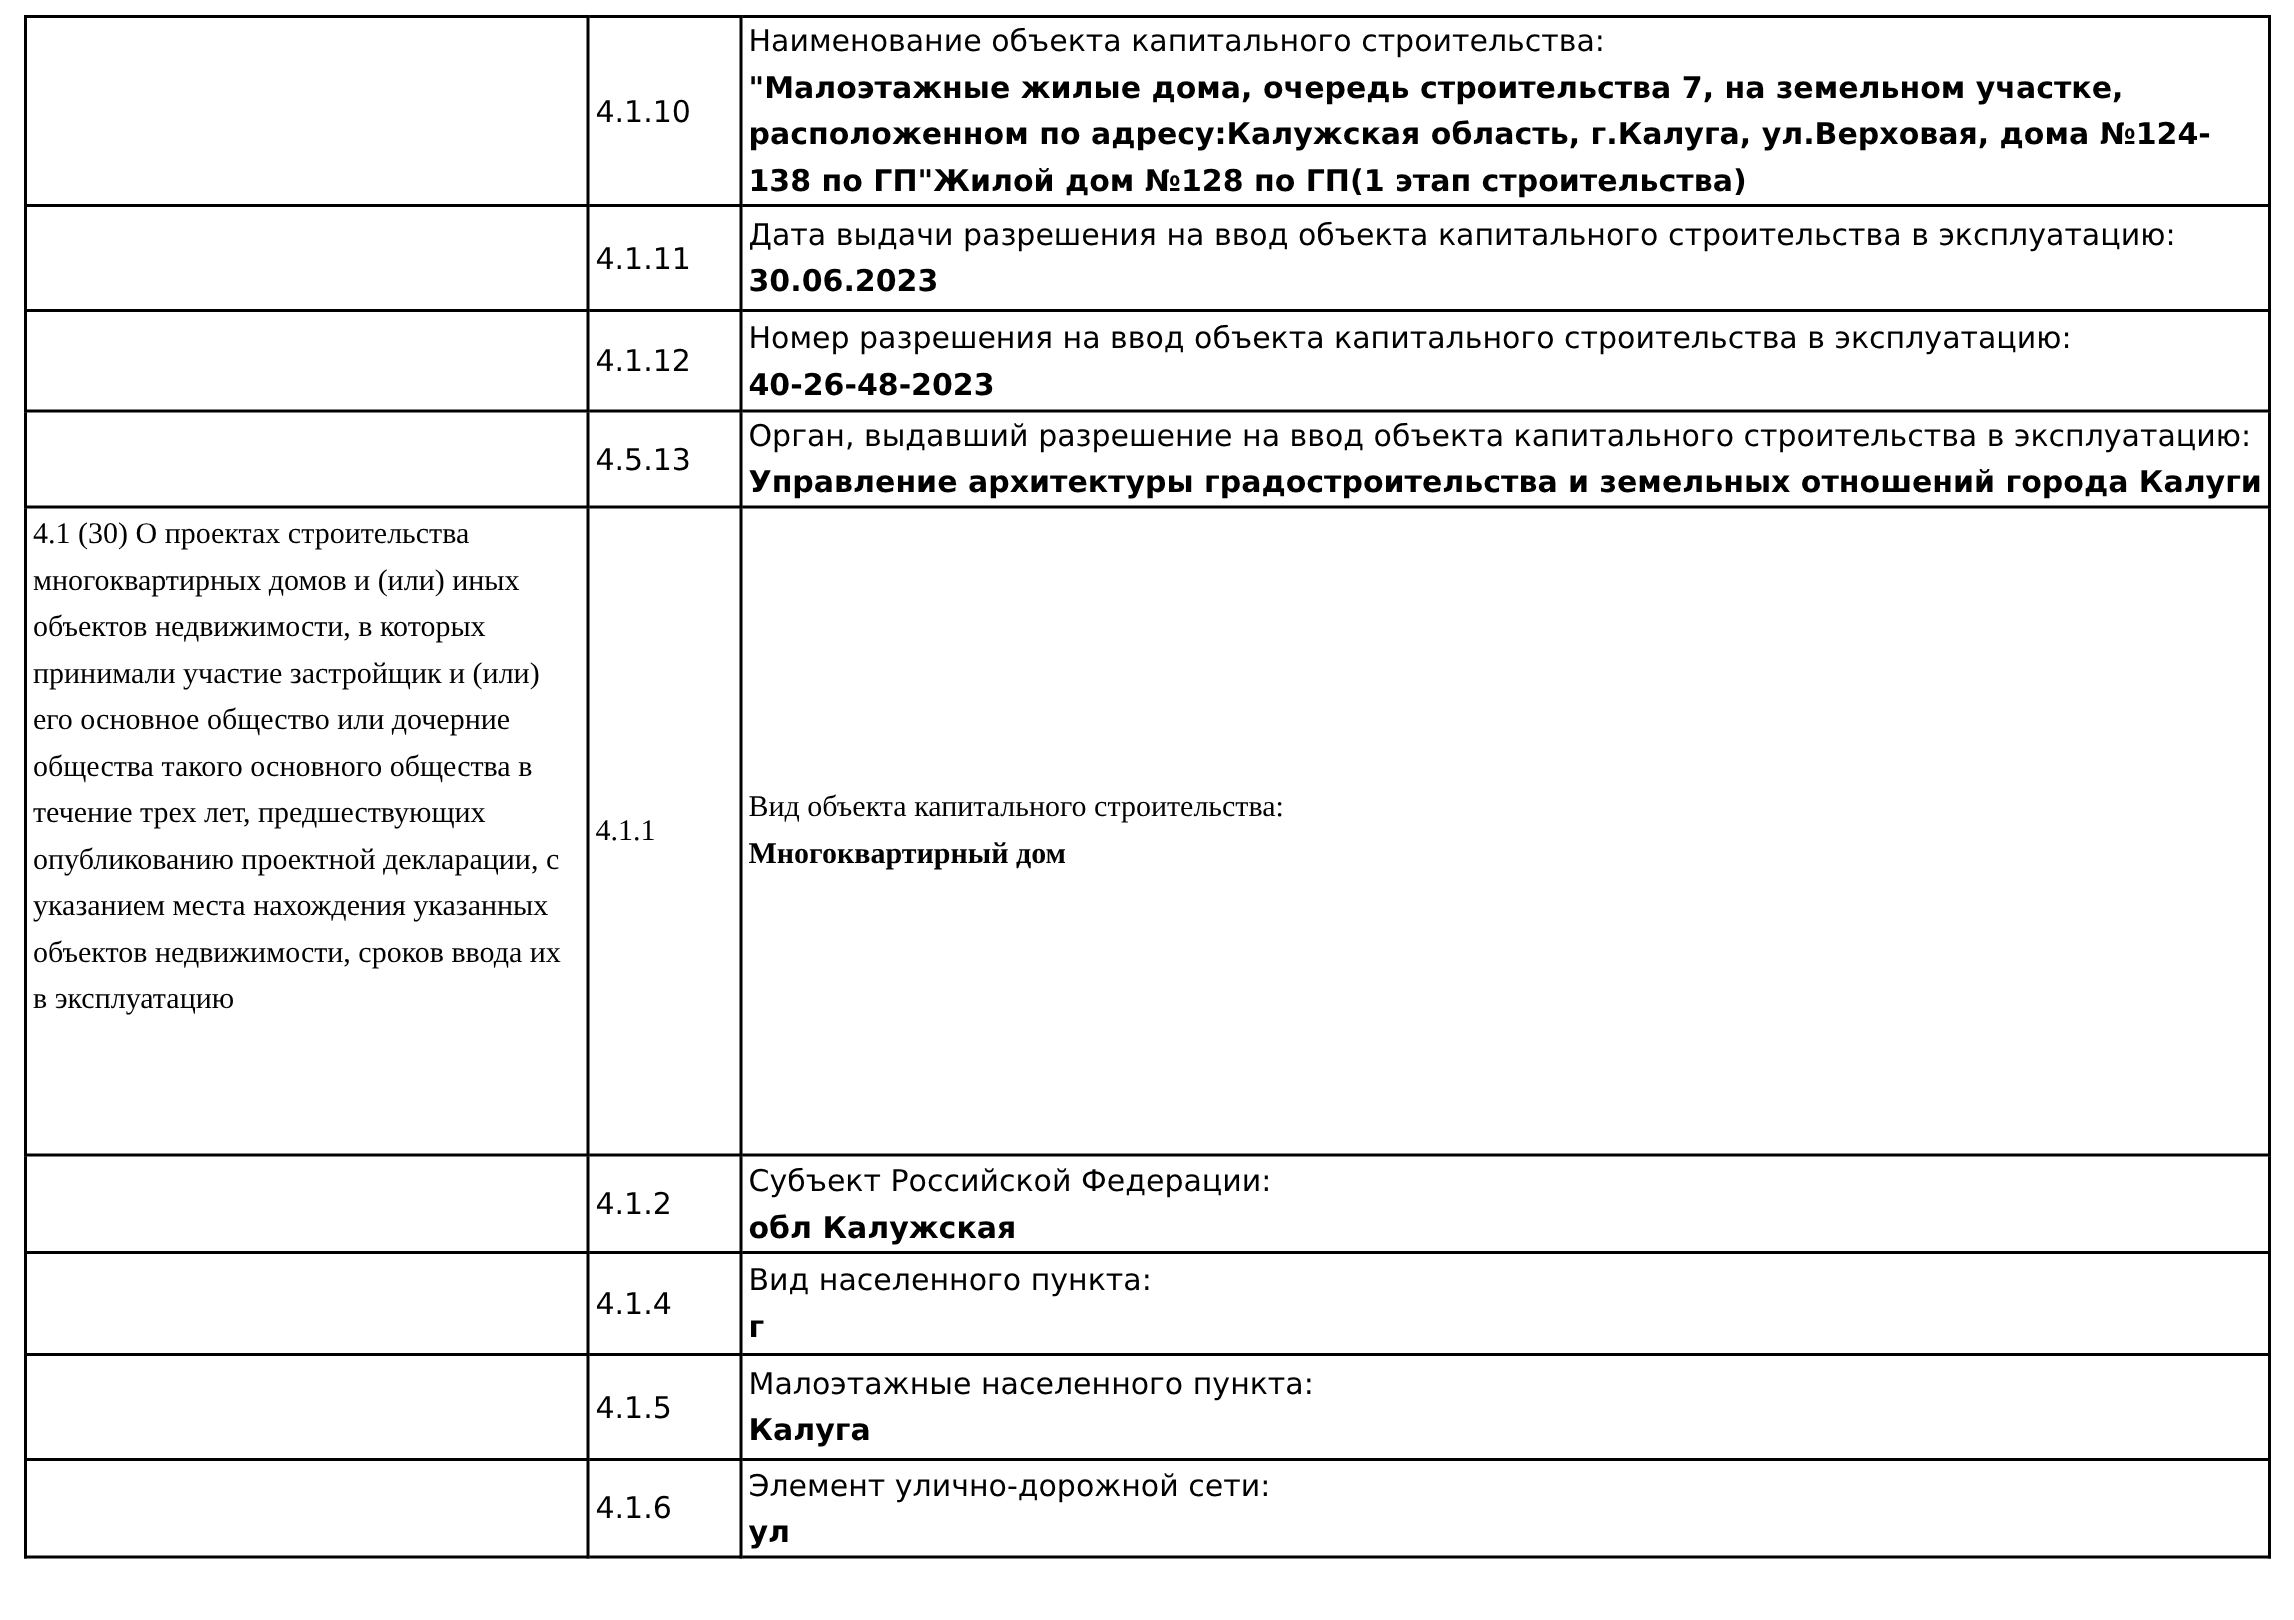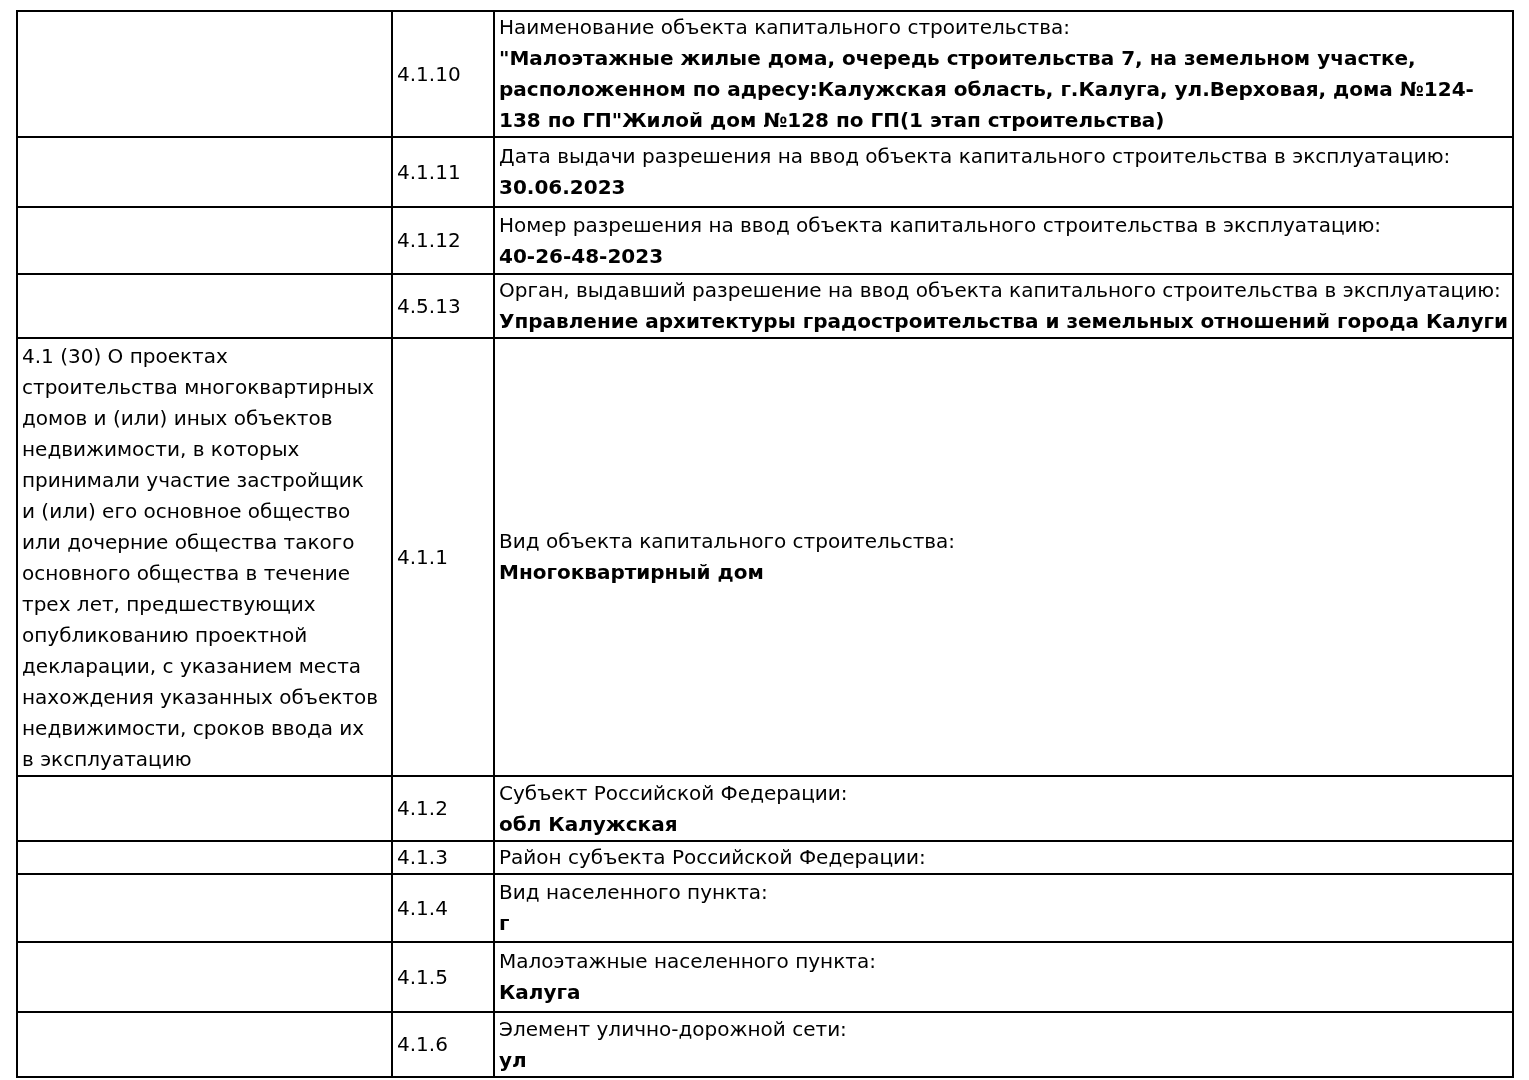--- a/index.html
+++ b/index.html
@@ -33,21 +33,21 @@
   td.desc {
     vertical-align: top;
     padding-top: 2px;
     padding-right: 12px;
   }
   .value { font-weight: bold; }
   tr.r0 { height: 126px; }
   tr.r1 { height: 70px; padding-left: 33px; }
   tr.r2 { height: 67px; }
   tr.r3 { height: 64px; }
-  tr.r4 { height: 432px; }
+  tr.r4 { height: 432px; font-family: Liberation Serif, serif; }
   tr.r5 { height: 65px; }
   tr.r6 { height: 32px; }
   tr.r7 { height: 68px; }
   tr.r8 { height: 70px; }
   tr.r9 { height: 65px; }
 </style>
 </head>
 <body>
 
 <table class="doc-table">
@@ -100,28 +100,20 @@
       </td>
     </tr>
     <tr class="r5">
       <td></td>
       <td>4.1.2</td>
       <td>
         <div>Субъект Российской Федерации:</div>
         <div class="value">обл Калужская</div>
       </td>
     </tr>
-    <tr class="r6">
-      <td></td>
-      <td>4.1.3</td>
-      <td>
-        <div>Район субъекта Российской Федерации:</div>
-        <div class="value"></div>
-      </td>
-    </tr>
     <tr class="r7">
       <td></td>
       <td>4.1.4</td>
       <td>
         <div>Вид населенного пункта:</div>
         <div class="value">г</div>
       </td>
     </tr>
     <tr class="r8">
       <td></td>

